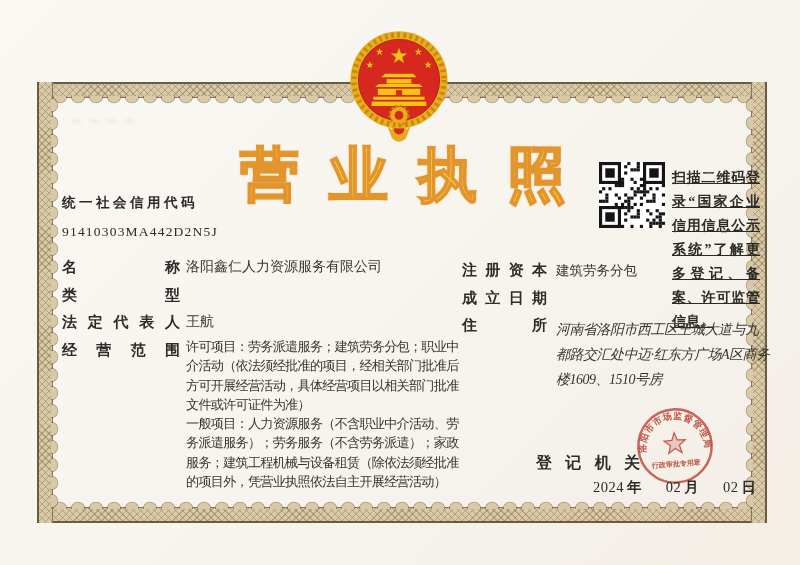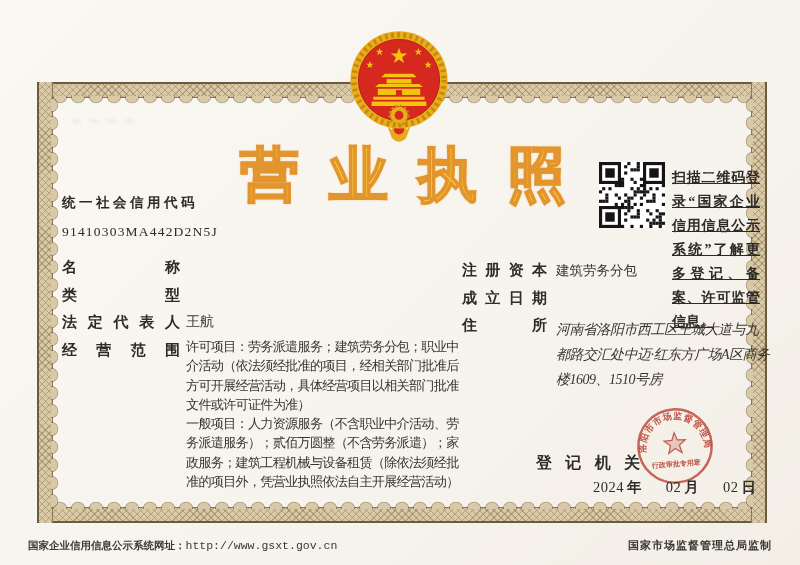--- a/index.html
+++ b/index.html
@@ -292,20 +292,21 @@
       <rect x="0" y="14" width="7" height="7" fill="#151515"></rect>
       <rect x="1" y="15" width="5" height="5" fill="#fff"></rect>
       <rect x="2" y="16" width="3" height="3" fill="#151515"></rect>
     </svg>
   <div class="qr-caption">扫描二维码登录“国家企业信用信息公示系统”了解更多登记、备案、许可监管信息。</div>
 
   <div class="flabel lab-l spread" style="top:258px;">
       <span>名</span>
       <span>称</span>
     </div>
+  <div class="fvalue val-l" style="top:258px;">洛阳鑫仁人力资源服务有限公司</div>
 
   <div class="flabel lab-l spread" style="top:286px;">
       <span>类</span>
       <span>型</span>
     </div>
 
   <div class="flabel lab-l spread" style="top:313px;">
       <span>法</span>
       <span>定</span>
       <span>代</span>
@@ -314,21 +315,21 @@
     </div>
   <div class="fvalue val-l" style="top:313px;font-family:Liberation Mono, monospace;">王航</div>
 
   <div class="flabel lab-l spread" style="top:341px;">
       <span>经</span>
       <span>营</span>
       <span>范</span>
       <span>围</span>
     </div>
   <div class="fvalue val-l scope" style="top:337px;">许可项目：劳务派遣服务；建筑劳务分包；职业中介活动（依法须经批准的项目，经相关部门批准后方可开展经营活动，具体经营项目以相关部门批准文件或许可证件为准）
-一般项目：人力资源服务（不含职业中介活动、劳务派遣服务）；贰佰万圆整（不含劳务派遣）；家政服务；建筑工程机械与设备租赁（除依法须经批准的项目外，凭营业执照依法自主开展经营活动）</div>
+一般项目：人力资源服务（不含职业中介活动、劳务派遣服务）；劳务服务（不含劳务派遣）；家政服务；建筑工程机械与设备租赁（除依法须经批准的项目外，凭营业执照依法自主开展经营活动）</div>
 
   <div class="flabel lab-r spread" style="top:261px;">
       <span>注</span>
       <span>册</span>
       <span>资</span>
       <span>本</span>
     </div>
   <div class="fvalue val-r" style="top:262px;font-size:13.5px;">建筑劳务分包</div>
 
   <div class="flabel lab-r spread" style="top:289px;">
@@ -367,20 +368,14 @@
       <path id="arcT" d="M 13,62 A 38,38 0 1 1 87,62" fill="none"></path>
     </defs>
     <circle cx="50" cy="50" r="47" fill="rgba(255,230,225,.06)" stroke="rgba(193,66,52,.85)" stroke-width="3.2"></circle>
     <text font-size="11.5" fill="rgba(193,66,52,.95)" font-weight="bold" letter-spacing="1">
       <textPath href="#arcT" startOffset="50%" text-anchor="middle">洛阳市市场监督管理局</textPath>
     </text>
     <path d="M50,33 L53.5,42.5 L63.7,42.9 L55.7,49.2 L58.5,59 L50,53.3 L41.5,59 L44.3,49.2 L36.3,42.9 L46.5,42.5 Z" fill="rgba(193,66,52,.25)" stroke="rgba(193,66,52,.9)" stroke-width="1.6"></path>
     <text x="50" y="76" text-anchor="middle" font-size="9" font-weight="bold" fill="rgba(193,66,52,.95)">行政审批专用章</text>
   </svg>
 
-  <div class="footer">
-    <div class="fl">
-      <span>国家企业信用信息公示系统网址：</span><span class="url">http://www.gsxt.gov.cn</span>
-    </div>
-    <div class="fr">国家市场监督管理总局监制</div>
-  </div>
 
 </div>
 
 </body></html>

